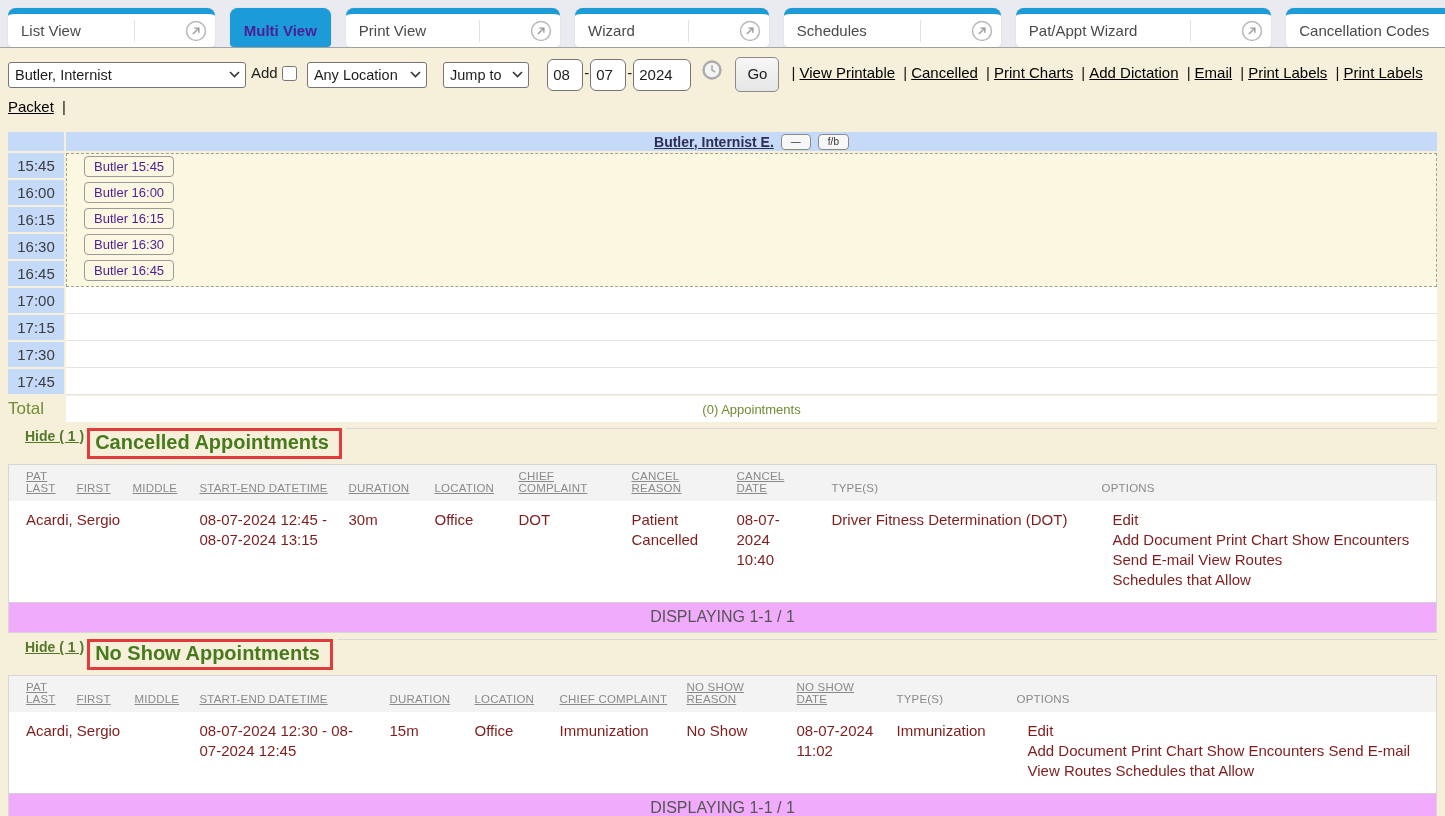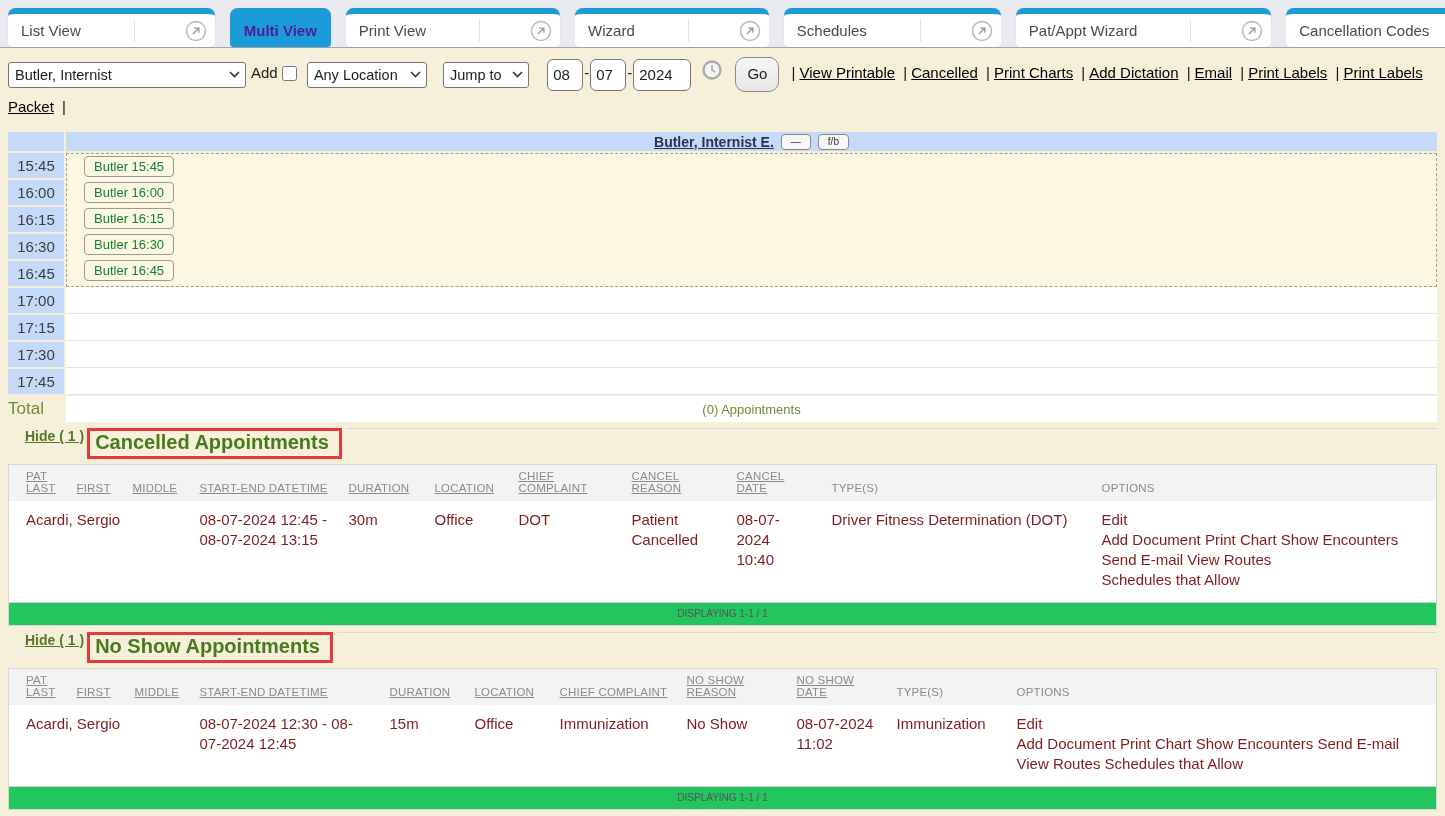--- a/index.html
+++ b/index.html
@@ -62,21 +62,21 @@
     font-family:"Liberation Sans", sans-serif;
     font-size:15px; padding:0 5px; vertical-align:middle; color:#1c1c1c;
   }
   .w-mon { width:36px; margin-left:14px; }
   .w-day { width:36px; }
   .w-year { width:58px; }
   .date-dash { margin:0 1px; color:#222; }
   .clock { vertical-align:middle; margin:0 8px 2px 10px; cursor:pointer; }
   .go-btn {
     display:inline-block; vertical-align:middle;
-    border:1px solid #8a8a8a; border-radius:10px;
+    border:1px solid #8a8a8a; border-radius:5px;
     background:linear-gradient(#f7f7f7,#e6e6e6);
     font-size:15px; color:#1c1c1c; padding:1px 11px 2px 11px;
     cursor:pointer; margin-right:4px;
   }
   .tb-link { color:#000000; text-decoration:underline; cursor:pointer; }
   .tb-sep { color:#111; padding:0 4px; }
 
   
   .grid { margin:8px 8px 0 8px; }
   .grid-head { display:flex; margin-bottom:2px; }
@@ -104,21 +104,21 @@
   .main-col { flex:1; }
   .slot-block {
     height:134px; background:#fbf7e0;
     border:1px dashed #a0a08d;
     padding:2px 0 0 17px;
     display:flex; flex-direction:column; align-items:flex-start; gap:5px;
   }
   .slot-btn {
     border:1px solid #9a9a9a; border-radius:4px;
     background:transparent; font-family:"Liberation Sans", sans-serif;
-    font-size:13px; color:#15803d; padding:2px 9px; cursor:pointer;
+    font-size:13px; color:#4c1d95; padding:2px 9px; cursor:pointer;
     line-height:15px;
   }
   .empty-row { height:27px; background:#fff; border-bottom:1px solid #e4e4e4; }
   .total-row { display:flex; height:26px; }
   .total-label {
     width:56px; margin-right:2px; font-size:17px; color:#708c36;
     display:flex; align-items:center;
   }
   .total-main {
     flex:1; background:#fff; color:#6f8b33; font-size:13px;
@@ -143,25 +143,25 @@
     letter-spacing:.2px;
   }
   table.appt thead th:first-child { padding-left:17px; }
   table.appt thead th.sortable { text-decoration:underline; cursor:pointer; }
   table.appt tbody td {
     font-size:15px; color:#7f1d1d; vertical-align:top;
     padding:9px 8px 12px 8px; line-height:20px;
   }
   table.appt tbody td:first-child { padding-left:17px; }
   table.appt tfoot td {
-    background:#22c55e; border-top:1px solid #d2d2d2;
-    text-align:center; color:#555; font-size:10px; padding:5px 0 6px 0;
+    background:#f0abfc; border-top:1px solid #d2d2d2;
+    text-align:center; color:#555; font-size:16px; padding:5px 0 6px 0;
   }
   .w56 { max-width:58px; }
-  .opts div { white-space:normal; }
+  .opts div { white-space:normal;margin-left:11px; }
 </style>
 </head>
 <body>
 
 <div class="tabbar">
   <div class="tab">
     <span class="tab-label">List View</span>
     <span class="tab-divider"></span>
     <span class="tab-arrow">
         <svg viewBox="0 0 20 20">

